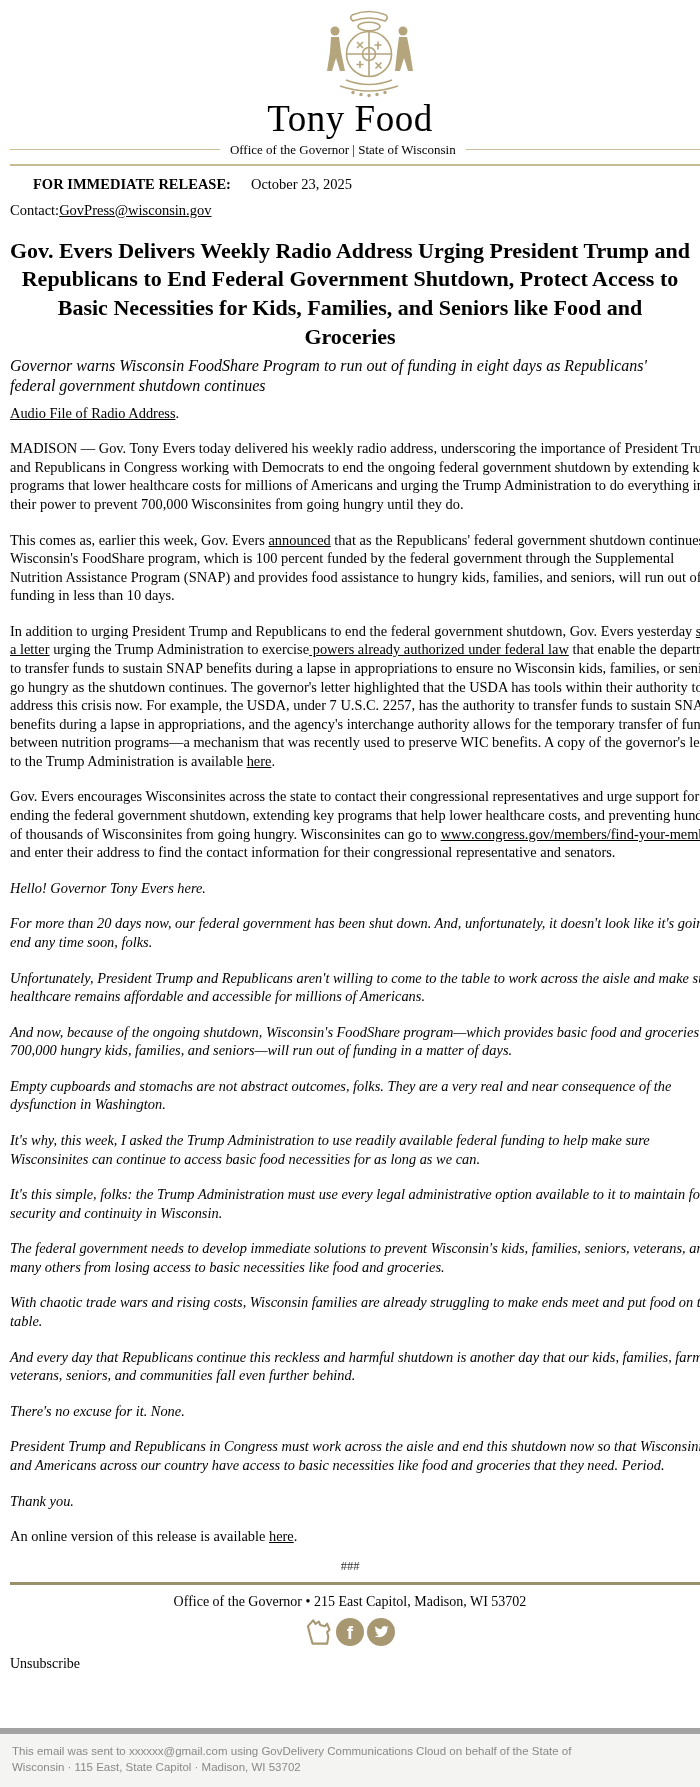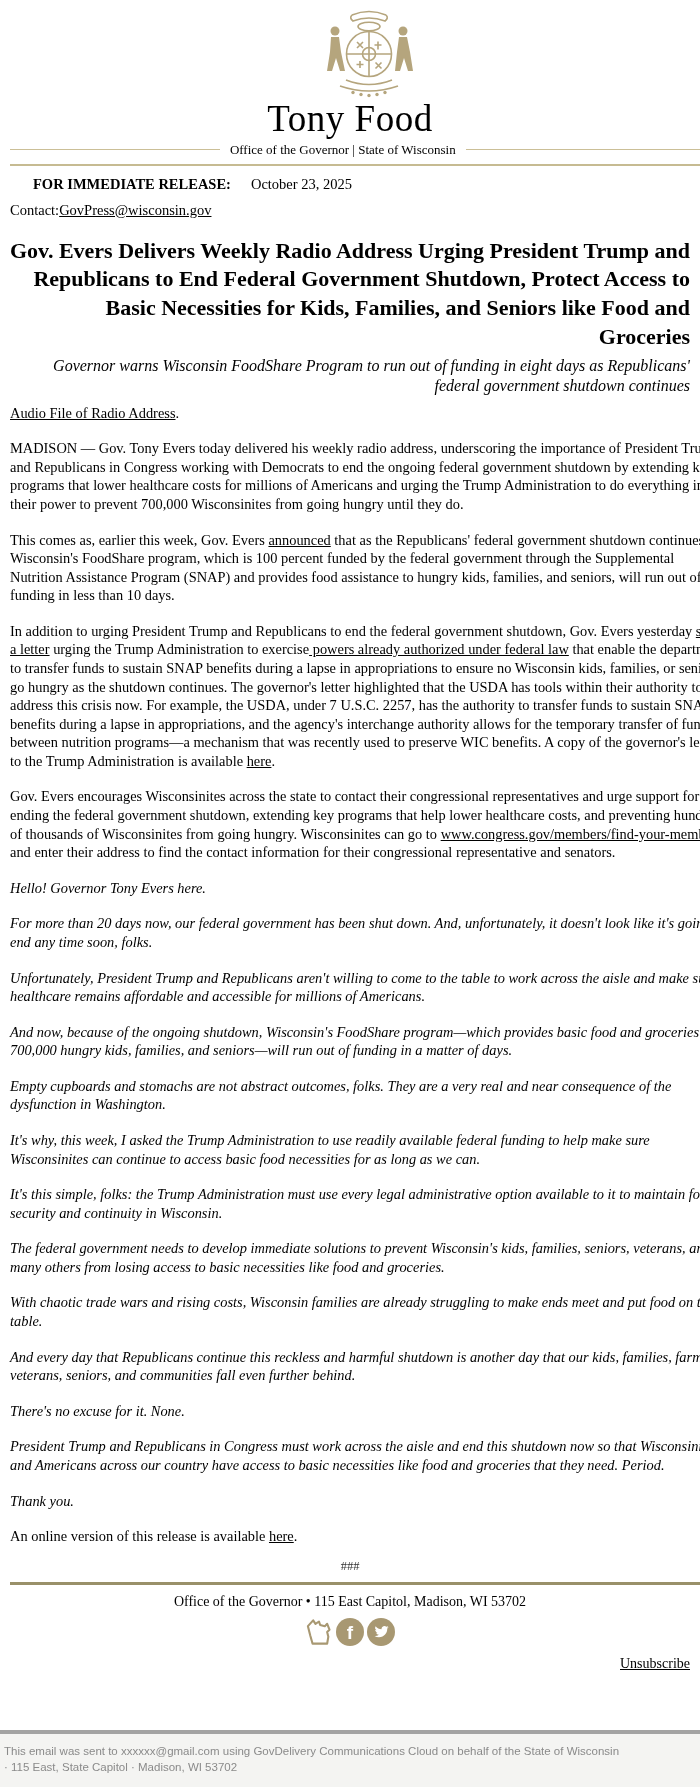--- a/index.html
+++ b/index.html
@@ -18,40 +18,40 @@
   .tagline{font-size:13px;white-space:nowrap;}
   .full-rule{border:none;border-top:2px solid #c6bb92;margin:6px 0 0 0;width:718px;}
 
   .release-line{margin-top:10px;font-size:14.5px;}
   .release-label{font-weight:bold;margin-left:23px;}
   .release-date{margin-left:20px;}
   .contact-line{margin-top:9px;font-size:14.5px;}
   .contact-label{}
   a.lnk{color:#000000;text-decoration:underline;cursor:pointer;}
 
-  .headline{width:680px;margin:18px 0 0 0;text-align:right;font-size:22px;line-height:1.3;font-weight:bold;}
-  .subtitle{width:680px;margin-top:5px;text-align:right;font-style:italic;font-size:16px;line-height:1.25;}
+  .headline{width:680px;margin:18px 0 0 0;text-align:center;font-size:22px;line-height:1.3;font-weight:bold;}
+  .subtitle{width:680px;margin-top:5px;text-align:left;font-style:italic;font-size:16px;line-height:1.25;}
   .audio-line{margin-top:9px;font-size:14.4px;}
 
   .para{font-size:14.4px;line-height:1.29;margin:17px 0 0 0;}
   .para.italic{font-style:italic;}
 
   .end-mark{width:680px;text-align:center;font-size:12.5px;margin-top:13px;color:#333;}
 
   
   .footer-bar{width:718px;border-top:3px solid #999069;margin-top:8px;}
   .footer-line{width:680px;text-align:center;font-size:14px;margin-top:9px;}
   .icons-row{width:680px;margin-top:8px;display:flex;justify-content:center;align-items:center;gap:3px;}
   .icon-btn{display:flex;align-items:center;justify-content:center;cursor:pointer;}
   .icon-circle{width:28px;height:28px;border-radius:50%;background:#a89872;color:#fff;display:flex;align-items:center;justify-content:center;}
   .fb-glyph{font-family:"Liberation Sans",sans-serif;font-weight:bold;font-size:19px;line-height:1;transform:translateY(1px);}
-  .unsubscribe{width:680px;text-align:right;font-size:14px;margin-top:10px;text-decoration:underline;}
+  .unsubscribe{width:680px;text-align:left;font-size:14px;margin-top:10px;}
 
-  .disclaimer{position:absolute;left:0;right:0;bottom:0;background:#f4f4f2;border-top:4px solid #a3a3a3;
-    padding:9px 78px 12px 4px;font-family:"Liberation Sans",sans-serif;font-size:11.5px;line-height:1.4;color:#8a8a8a;margin-top:48px;}
+  .disclaimer{position:absolute;left:0;right:0;bottom:0;background:#f4f4f2;border-top:6px solid #a3a3a3;
+    padding:9px 78px 12px 12px;font-family:"Liberation Sans",sans-serif;font-size:11.5px;line-height:1.4;color:#8a8a8a;margin-top:48px;}
 </style>
 </head>
 <body>
 
 <div class="viewport">
   <div class="email">
 
     <div class="header">
       <svg class="crest" width="130" height="95" viewBox="0 0 130 95">
         <g stroke="#b5a57d" fill="none" stroke-width="1.6">
@@ -119,21 +119,21 @@
         <p class="para italic">And every day that Republicans continue this reckless and harmful shutdown is another day that our kids, families, farmers, veterans, seniors, and communities fall even further behind.</p>
         <p class="para italic">There's no excuse for it. None.</p>
         <p class="para italic">President Trump and Republicans in Congress must work across the aisle and end this shutdown now so that Wisconsinites and Americans across our country have access to basic necessities like food and groceries that they need. Period.</p>
         <p class="para italic">Thank you.</p>
         <p class="para">An online version of this release is available <a href="#" class="lnk">here</a>.</p>
       </div>
 
     <div class="end-mark">###</div>
 
     <div class="footer-bar"></div>
-    <div class="footer-line">Office of the Governor • 115 East Capitol, Madison, WI 53702</div>
+    <div class="footer-line">Office of the Governor • 215 East Capitol, Madison, WI 53702</div>
 
     <div class="icons-row">
       <span class="icon-btn">
         <svg width="28" height="28" viewBox="0 0 24 24">
           <path d="M7,2 l2,3 3,-2 1,3 4,1 2,-2 2,5 -2,2 1,4 -1,6 H6.5 L4.5,15 2.5,7 Z" fill="#ffffff" stroke="#a89872" stroke-width="1.8" stroke-linejoin="round"></path>
         </svg>
       </span>
       <span class="icon-btn icon-circle">
         <span class="fb-glyph">f</span>
       </span>

